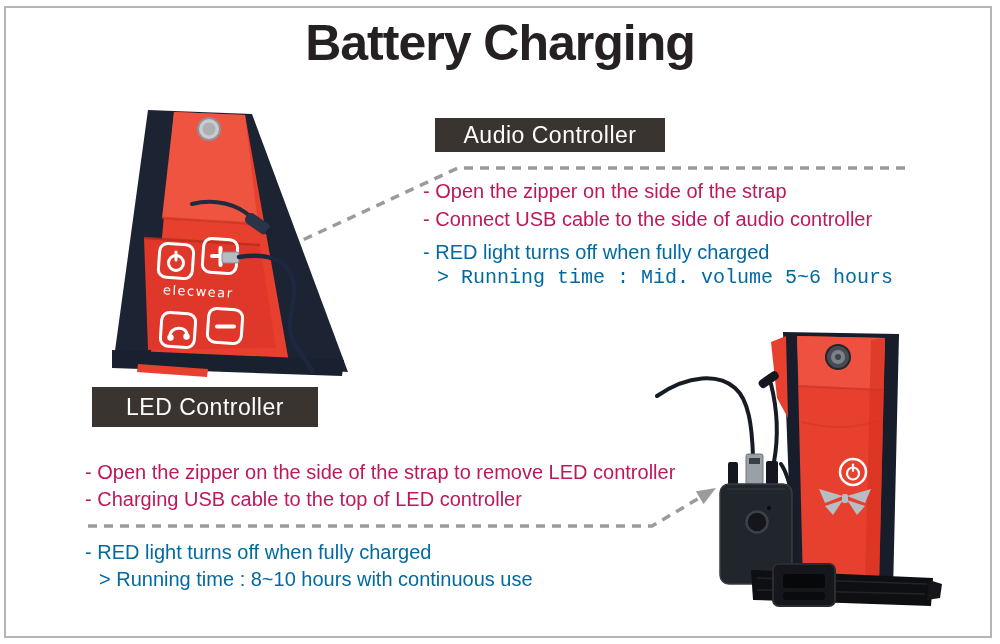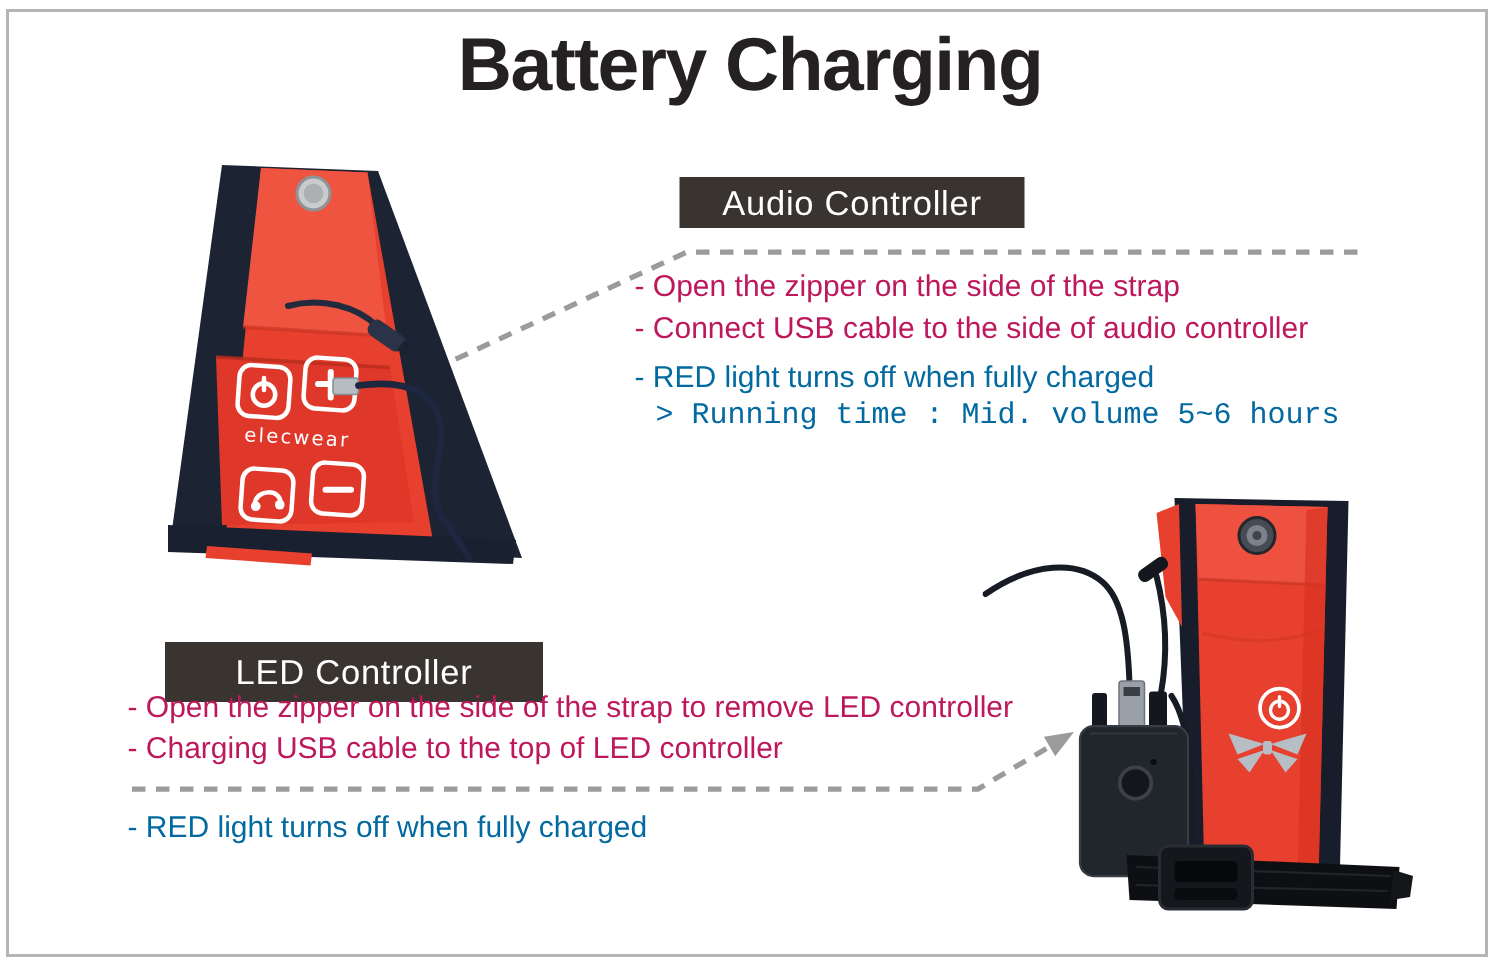--- a/index.html
+++ b/index.html
@@ -11,24 +11,24 @@
     position:absolute;left:4px;top:6px;width:988px;height:632px;
     border:2px solid #b5b5b5;box-sizing:border-box;background:transparent;
   }
   .title{
     position:absolute;top:14px;left:0;width:100%;text-align:center;
     font-size:50px;font-weight:bold;color:#252122;letter-spacing:-1px;
   }
   .section-header{
     position:absolute;background:#3a3430;color:#ffffff;
     display:flex;align-items:center;justify-content:center;
-    font-size:23px;letter-spacing:0.5px;margin-left:18px;
+    font-size:23px;letter-spacing:0.5px;
   }
   .audio-header{left:435px;top:118px;width:230px;height:34px;}
-  .led-header{left:92px;top:428px;width:252px;height:40px;}
+  .led-header{left:92px;top:387px;width:226px;height:40px;}
   .line{
     position:absolute;font-size:20px;color:#be185d;white-space:nowrap;
   }
   .red{color:#0369a1;}
   .photo{position:absolute;}
   .arrows{position:absolute;left:0;top:0;width:1000px;height:644px;pointer-events:none;}
 </style>
 </head>
 <body>
 
@@ -174,14 +174,15 @@
   <div class="section-header audio-header">Audio Controller</div>
   <div class="line" style="left:423px;top:180px;">- Open the zipper on the side of the strap</div>
   <div class="line" style="left:423px;top:208px;">- Connect USB cable to the side of audio controller</div>
   <div class="line red" style="left:423px;top:241px;">- RED light turns off when fully charged</div>
   <div class="line red" style="left:437px;top:266px;font-family:Liberation Mono, monospace;">&gt; Running time : Mid. volume 5~6 hours</div>
 
   <div class="section-header led-header">LED Controller</div>
   <div class="line" style="left:85px;top:461px;">- Open the zipper on the side of the strap to remove LED controller</div>
   <div class="line" style="left:85px;top:488px;">- Charging USB cable to the top of LED controller</div>
   <div class="line red" style="left:85px;top:541px;">- RED light turns off when fully charged</div>
+  <div class="line red" style="left:99px;top:568px;">&gt; Running time : 8~10 hours with continuous use</div>
 
 </div>
 
 </body></html>

